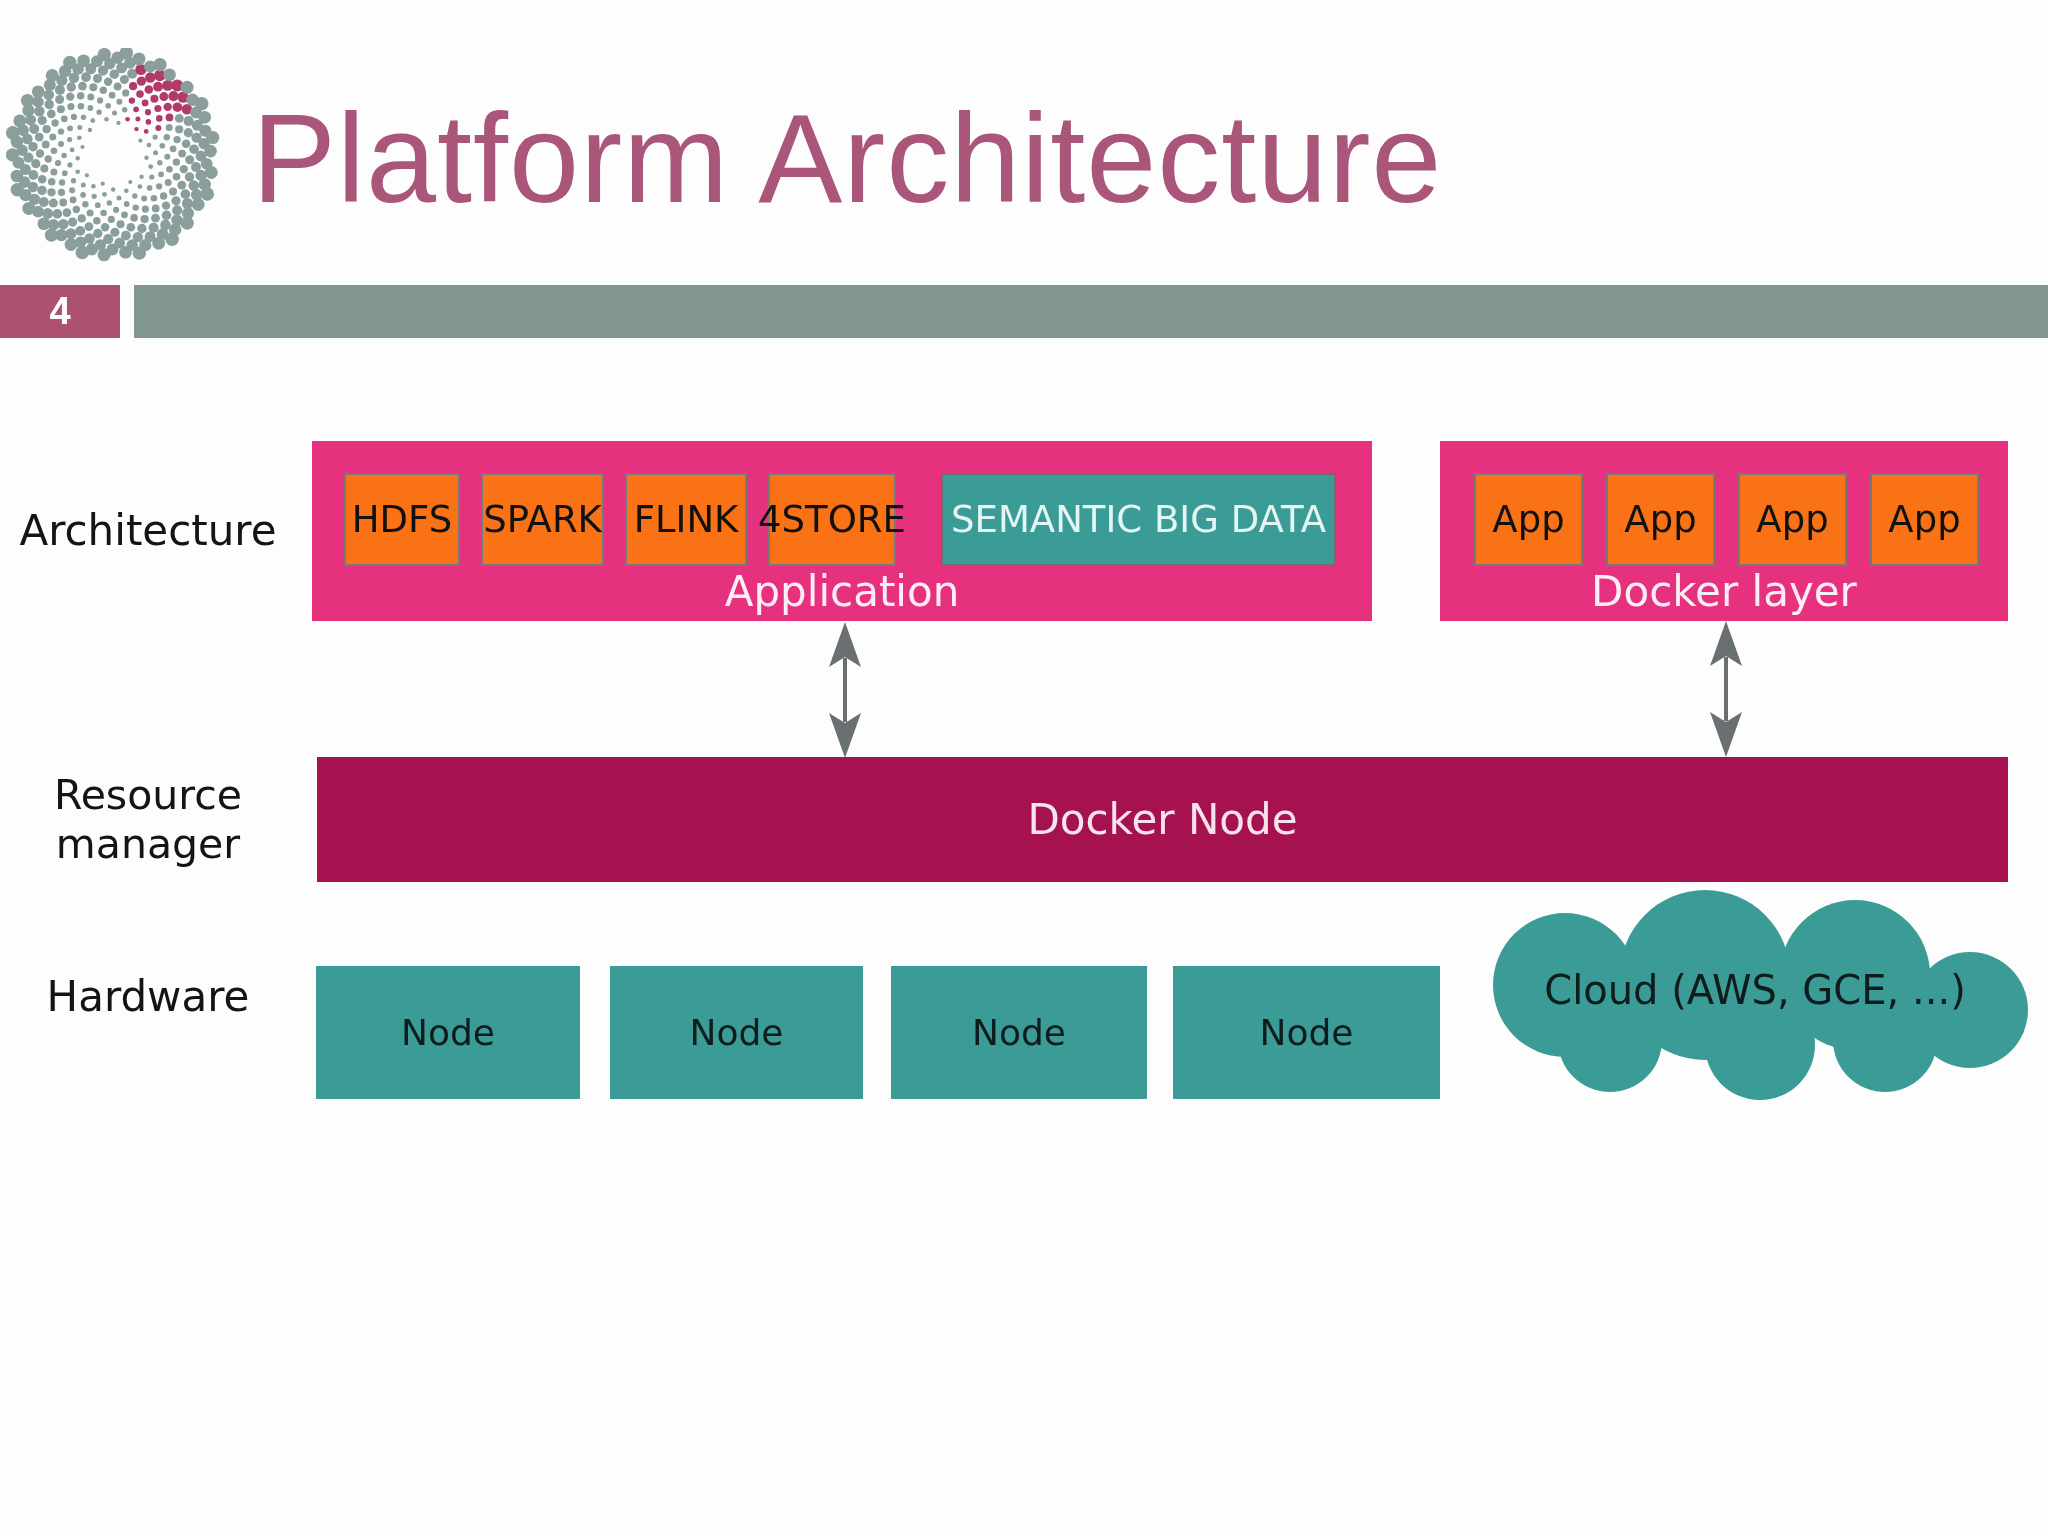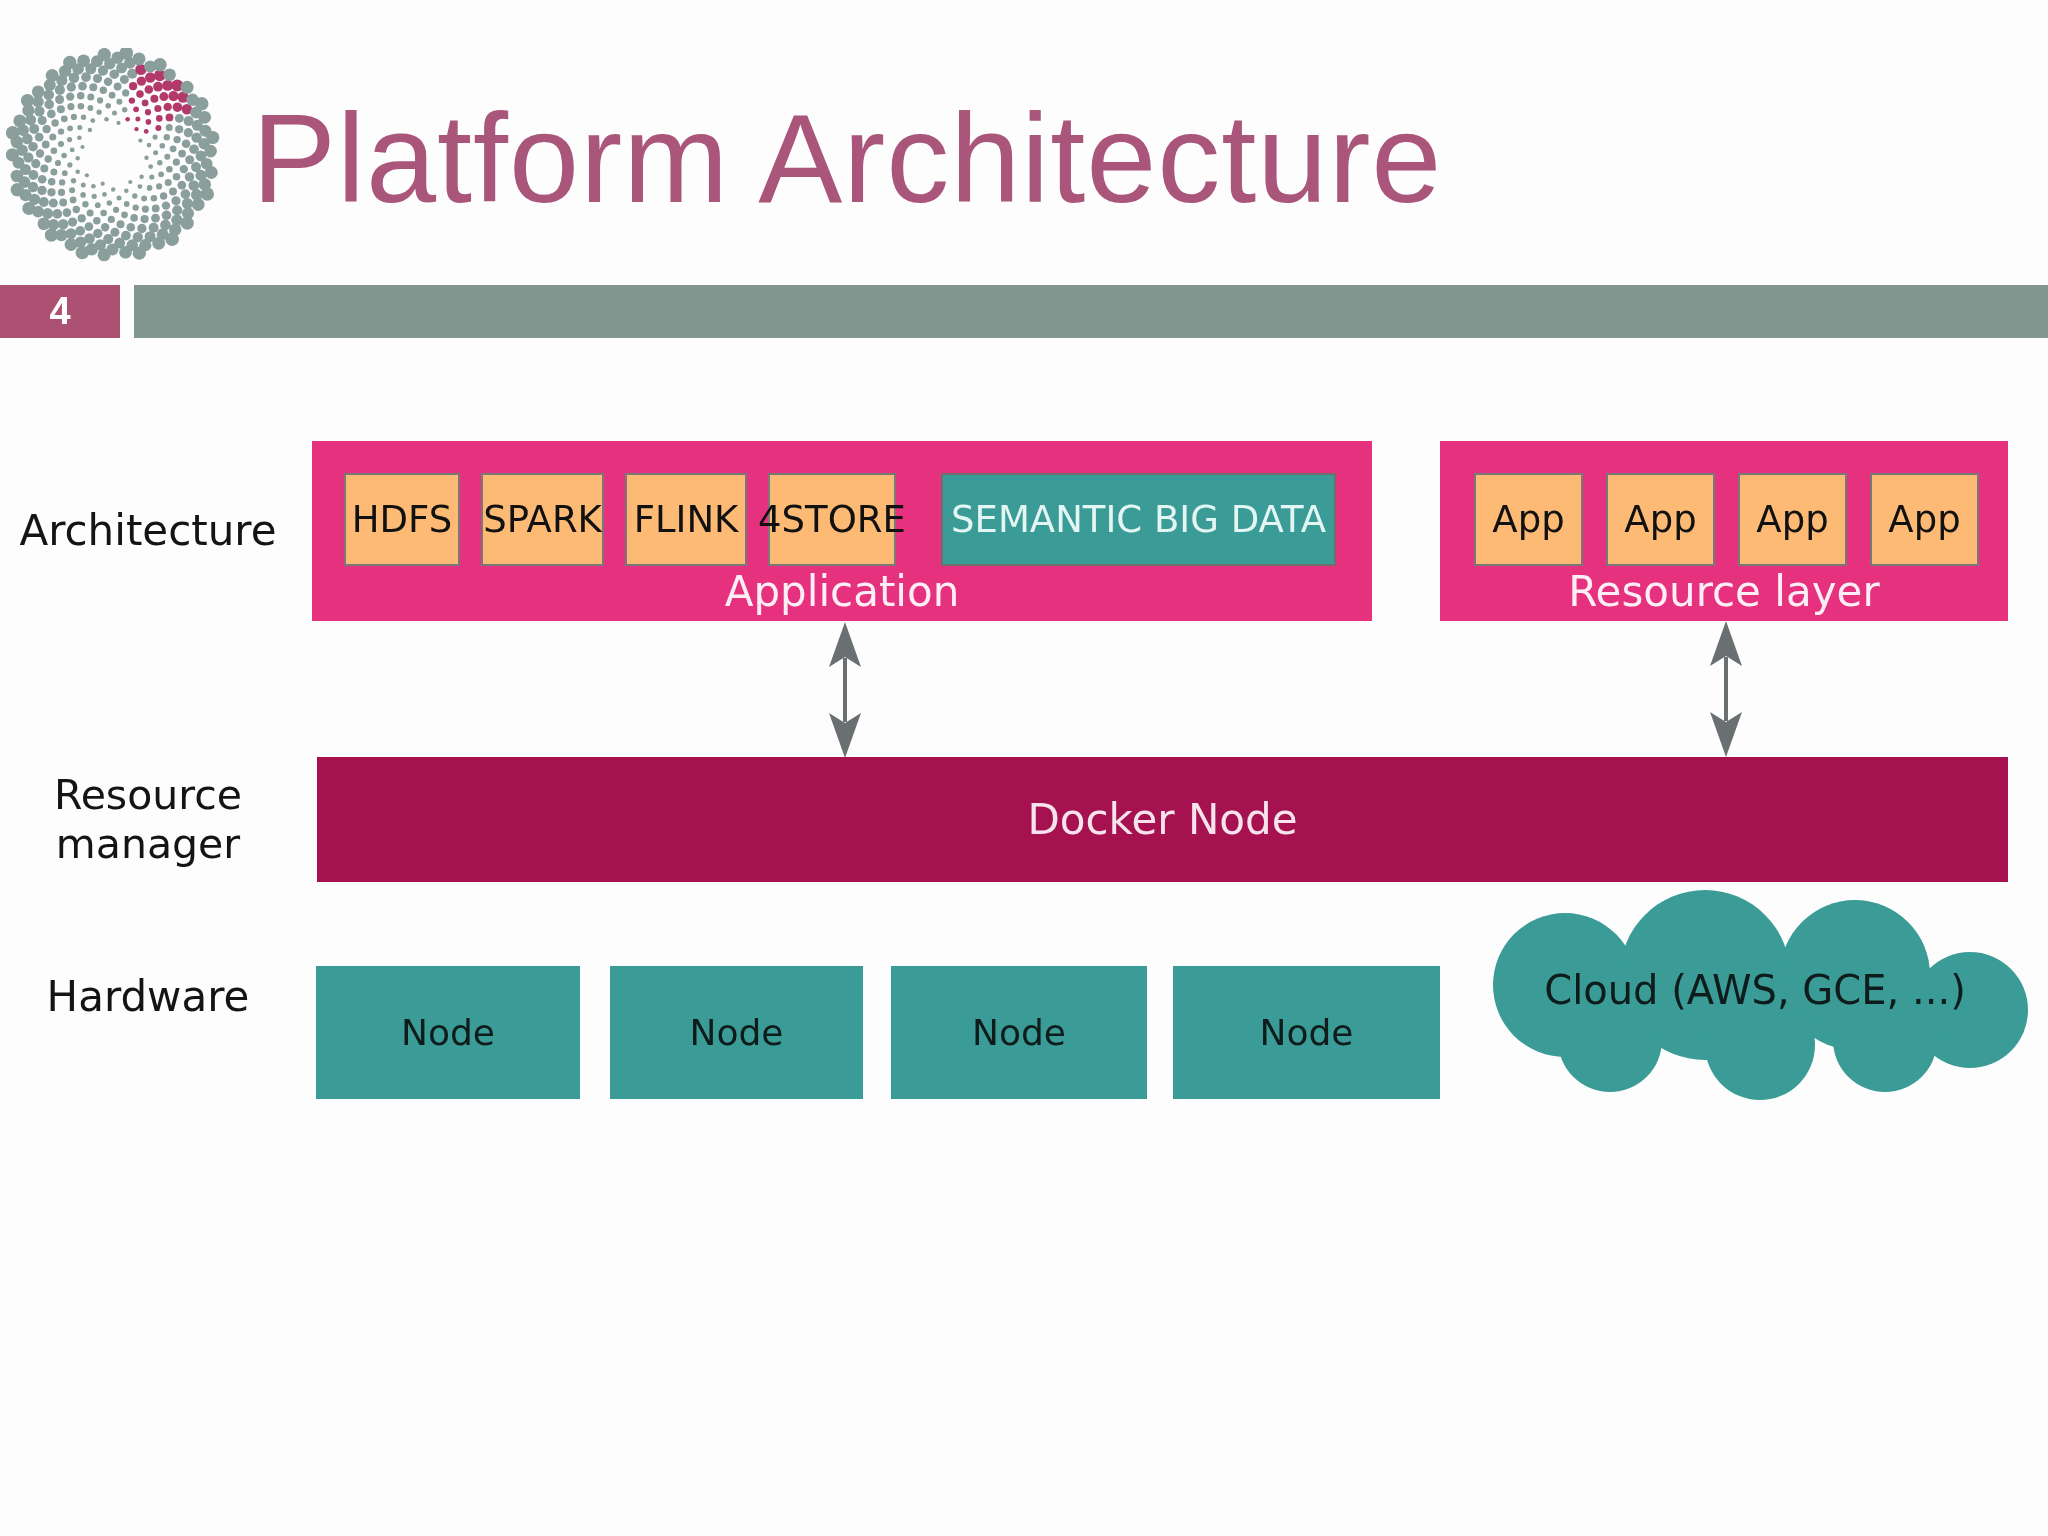--- a/index.html
+++ b/index.html
@@ -40,21 +40,21 @@
   #label-applications{top:441px;height:180px;}
   #label-resource{top:757px;height:125px;font-size:41px;}
   #label-hardware{top:930px;height:133px;}
 
   
   .layer-box{background:var(--accent-pink);}
   #application-box{left:312px;top:441px;width:1060px;height:180px;}
   #support-box{left:1440px;top:441px;width:568px;height:180px;}
   .module{
     position:absolute;top:32px;height:93px;box-sizing:border-box;
-    background:#fdba74;border:2px solid #787878;
+    background:#f97316;border:2px solid #787878;
     display:flex;align-items:center;justify-content:center;
     font-size:37px;color:#111;white-space:nowrap;
   }
   .module.teal{background:var(--teal);color:#e3f6f3;border-color:#6e6e6e;}
   .layer-caption{
     position:absolute;left:0;right:0;bottom:5px;text-align:center;
     font-size:42px;color:#fdeef5;
   }
   #mod-hdfs{left:32px;width:116px;}
   #mod-spark{left:169px;width:123px;}
@@ -416,21 +416,21 @@
   <div class="module" id="mod-4store">4STORE</div>
   <div class="module teal" id="mod-semantic">SEMANTIC BIG DATA</div>
   <div class="layer-caption">Application</div>
 </div>
 
 <div class="abs layer-box" id="support-box">
   <div class="module" id="app-1">App</div>
   <div class="module" id="app-2">App</div>
   <div class="module" id="app-3">App</div>
   <div class="module" id="app-4">App</div>
-  <div class="layer-caption">Resource layer</div>
+  <div class="layer-caption">Docker layer</div>
 </div>
 
 <svg class="abs arrow-wrap" id="arrow-left" viewBox="0 0 60 140">
   <line class="arrow-line" x1="30" y1="38" x2="30" y2="102"></line>
   <polygon class="arrow-head" points="30,2 14,47 30,37 46,47"></polygon>
   <polygon class="arrow-head" points="30,138 14,93 30,103 46,93"></polygon>
 </svg>
 <svg class="abs arrow-wrap" id="arrow-right" viewBox="0 0 60 140">
   <line class="arrow-line" x1="30" y1="38" x2="30" y2="102"></line>
   <polygon class="arrow-head" points="30,2 14,47 30,37 46,47"></polygon>

